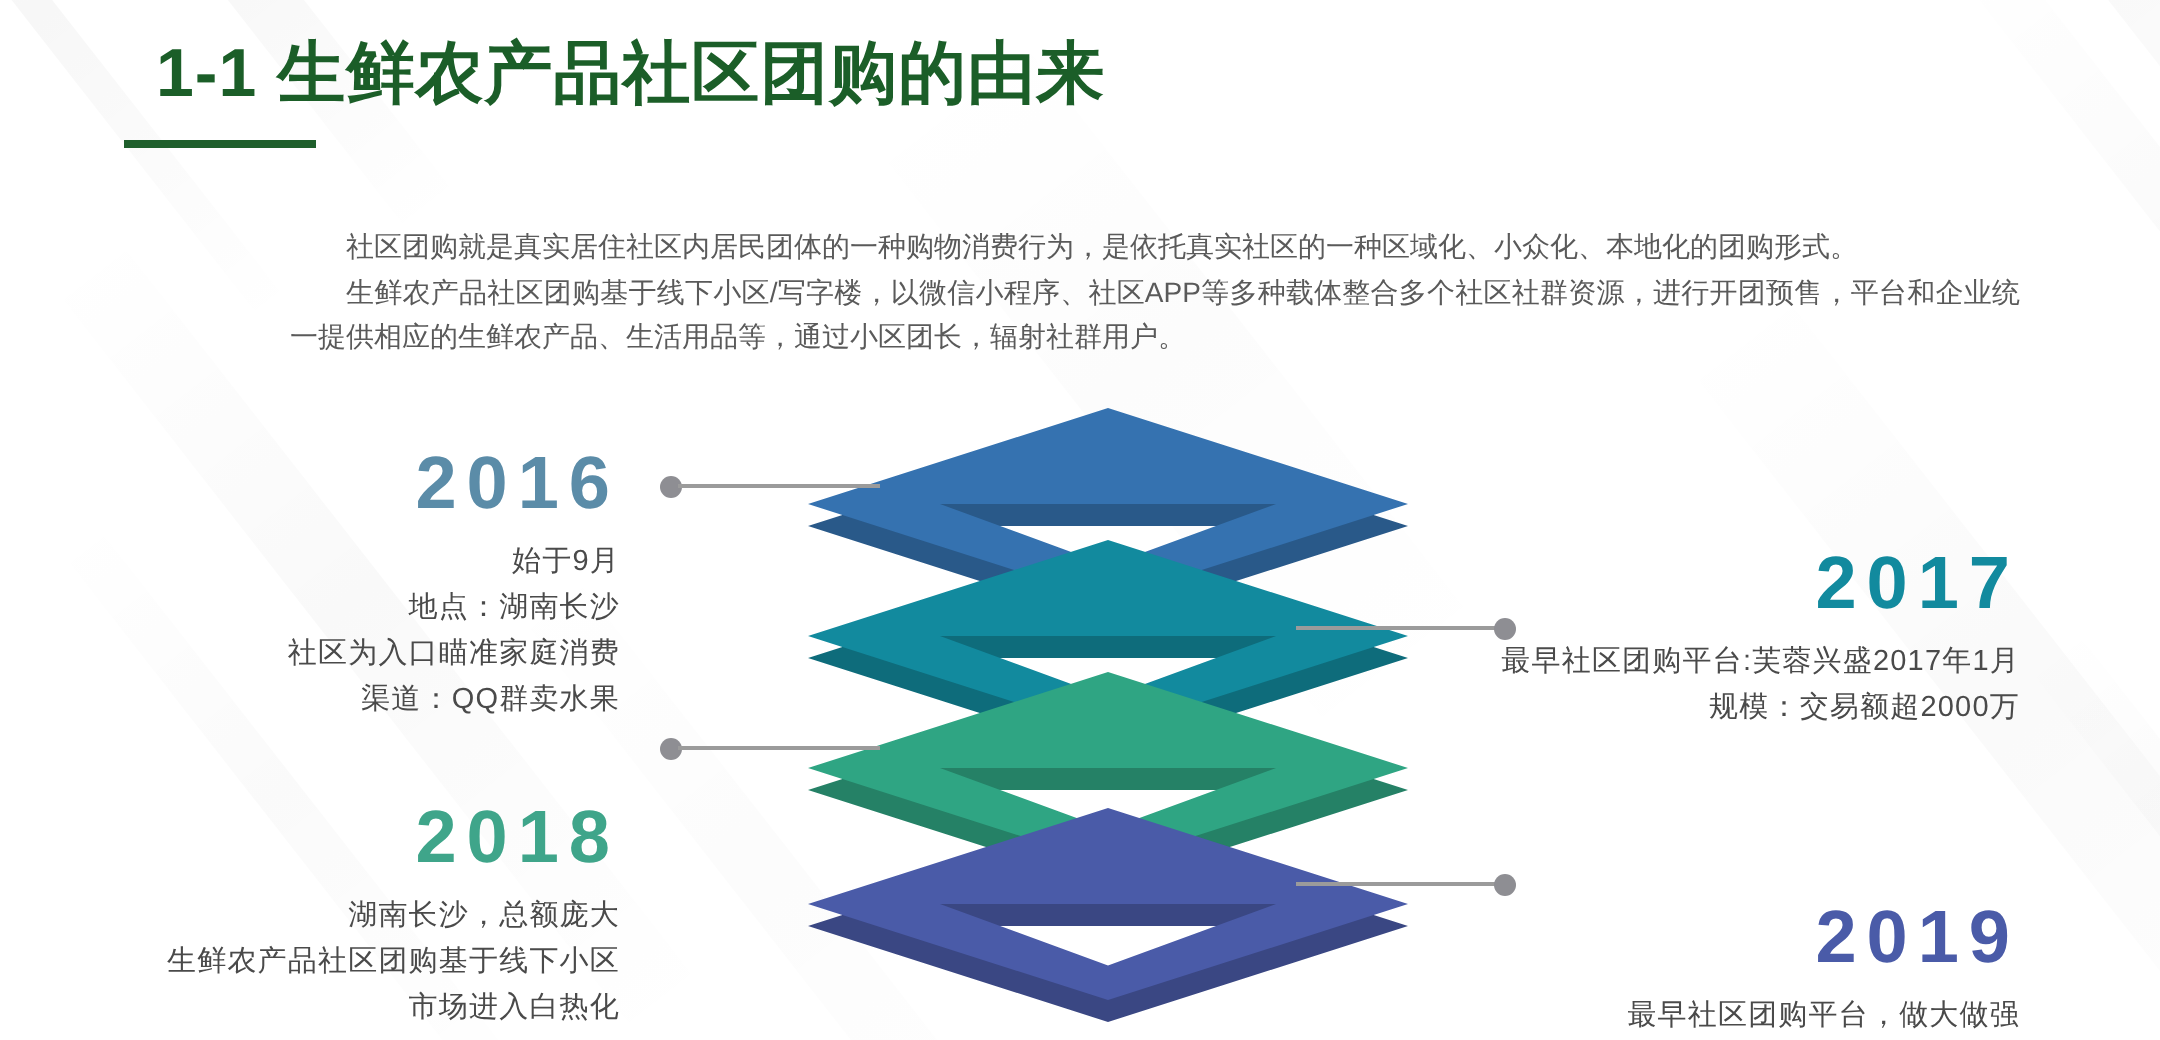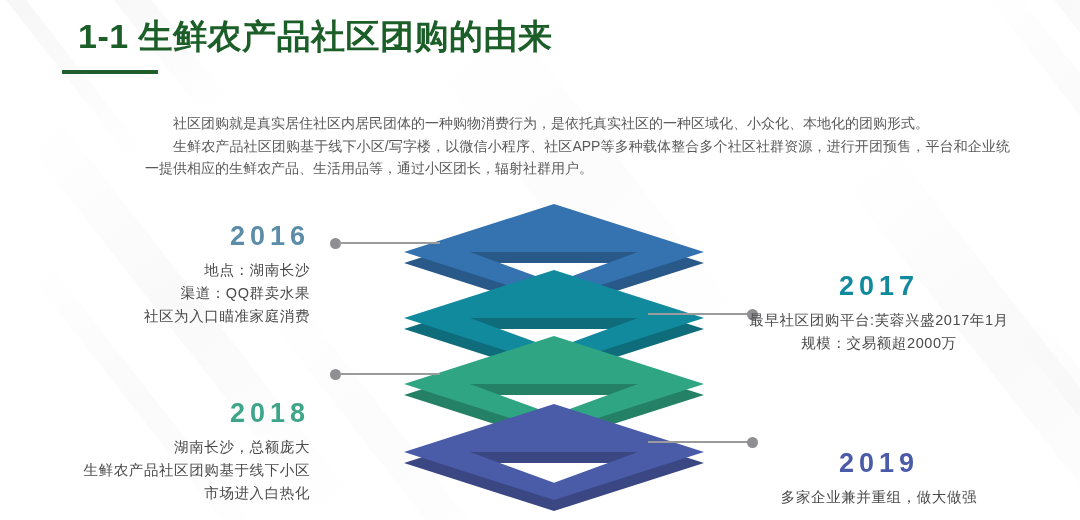--- a/index.html
+++ b/index.html
@@ -155,37 +155,37 @@
   .conn-2017 .dot  { right: 0; }
   .conn-2017 .line { left: 0; width: 101px; }
 
   .conn-2019 { left: 648px; top: 437px; width: 110px; }
   .conn-2019 .dot  { right: 0; }
   .conn-2019 .line { left: 0; width: 101px; }
 
   
   .year-block { position: absolute; }
   .year-label {
-    font-size: 27px;
+    font-size: 37px;
     font-weight: bold;
     letter-spacing: 5px;
     line-height: 1.1;
     white-space: nowrap;
   }
   .year-lines {
     font-size: 14.5px;
     line-height: 1.6;
     color: #4a4a4a;
     letter-spacing: 0.6px;
     margin-top: 7px;
   }
   .year-lines div { white-space: nowrap; }
 
   .left-block  { text-align: right; }
-  .right-block { text-align: center; }
+  .right-block { text-align: right; }
   .right-block .year-lines div { white-space: normal; }
 
   .blk-2016 { left: 20px;  top: 222px; width: 290px; }
   .blk-2018 { left: 20px;  top: 352px; width: 290px; margin-top: 47px; }
   .blk-2017 { left: 748px; top: 272px; width: 262px; }
   .blk-2019 { left: 748px; top: 418px; width: 262px; margin-top: 31px; }
 </style>
 </head>
 <body>
 
@@ -244,23 +244,24 @@
     <div class="line"></div>
   </div>
   <div class="connector conn-2019">
     <div class="line"></div>
     <div class="dot"></div>
   </div>
 
   <div class="year-block left-block blk-2016">
     <div class="year-label" style="color: rgb(91, 140, 168);">2016</div>
     <div class="year-lines">
+      <div>始于9月</div>
       <div>地点：湖南长沙</div>
+      <div>社区为入口瞄准家庭消费</div>
       <div>渠道：QQ群卖水果</div>
-      <div>社区为入口瞄准家庭消费</div>
     </div>
   </div>
 
   <div class="year-block right-block blk-2017">
     <div class="year-label" style="color: rgb(18, 138, 158);">2017</div>
     <div class="year-lines">
       <div>最早社区团购平台:芙蓉兴盛2017年1月</div>
       <div>规模：交易额超2000万</div>
     </div>
   </div>
@@ -270,17 +271,17 @@
     <div class="year-lines">
       <div>湖南长沙，总额庞大</div>
       <div>生鲜农产品社区团购基于线下小区</div>
       <div>市场进入白热化</div>
     </div>
   </div>
 
   <div class="year-block right-block blk-2019">
     <div class="year-label" style="color: rgb(74, 91, 168);">2019</div>
     <div class="year-lines">
-      <div>多家企业兼并重组，做大做强</div>
+      <div>最早社区团购平台，做大做强</div>
     </div>
   </div>
 
 </div>
 
 </body></html>

